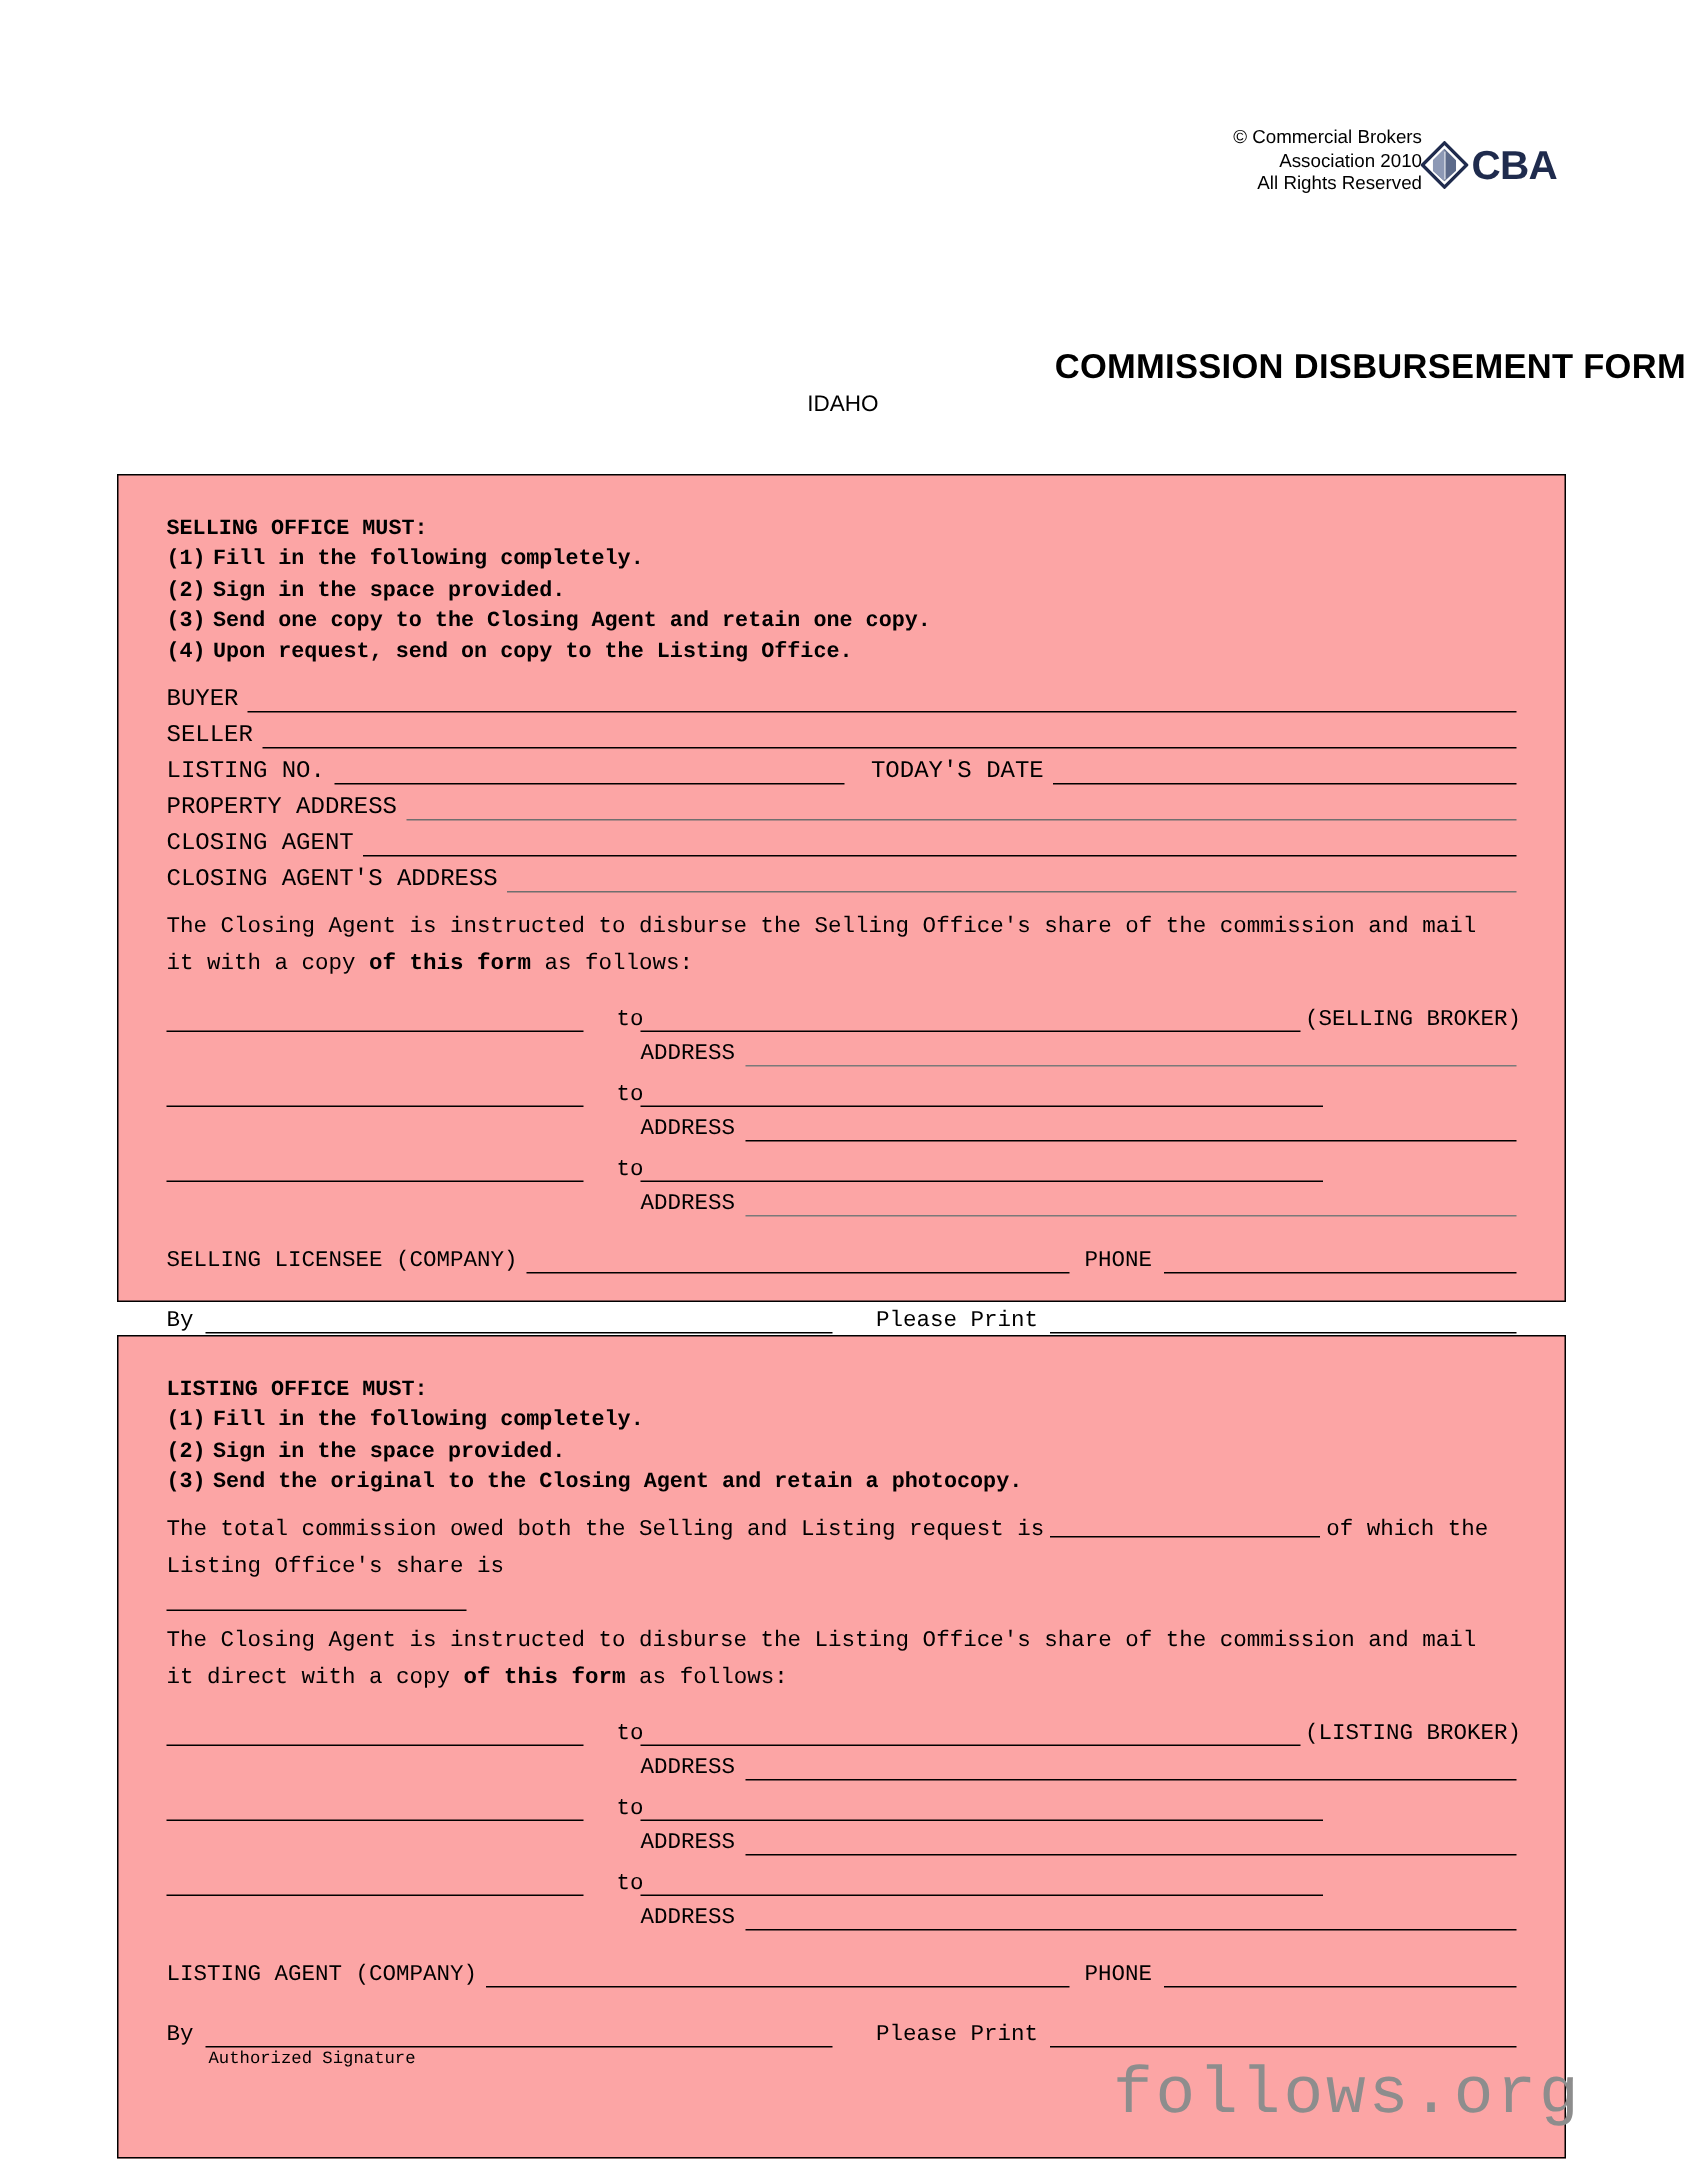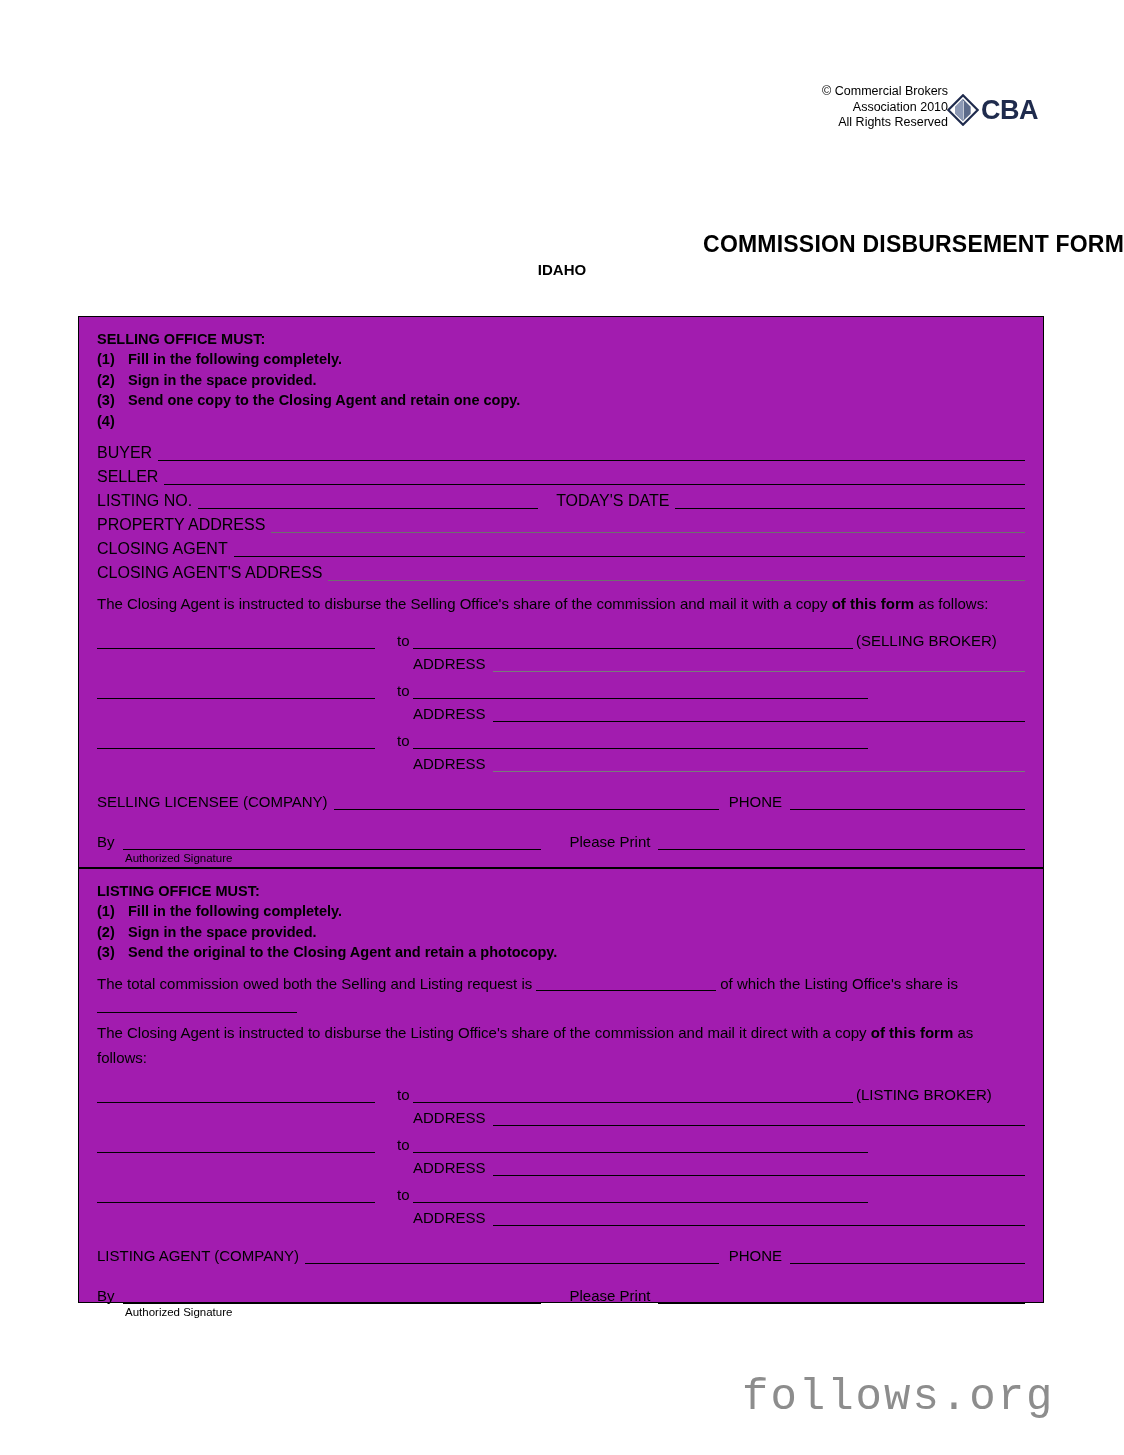--- a/index.html
+++ b/index.html
@@ -76,35 +76,36 @@
     font-weight: bold;
     letter-spacing: 0.2px;
   }
   .subtitle {
     position: absolute;
     top: 261px;
     left: 0;
     width: 1124px;
     text-align: center;
     font-size: 15px;
-    font-weight: bold;
+    font-weight: normal;
   }
 
   
   .box {
     position: absolute;
     left: 78px;
     width: 966px;
     border: 1.5px solid #000;
     box-sizing: border-box;
-    padding: 0;
-    background: #a21caf;
+    padding: 14px;
+    background: #fca5a5;
+    font-family: Liberation Mono, monospace;
   }
   #selling-box { top: 316px; height: 552px; }
-  #listing-box { top: 868px; height: 435px; }
+  #listing-box { top: 890px; height: 549px; }
 
   .box-inner {
     padding: 14px 18px 0 18px;
   }
 
   .must-title {
     font-size: 14.5px;
     font-weight: bold;
     margin-bottom: 2px;
   }
@@ -319,20 +320,21 @@
       <div class="must-item">
         <span class="must-num">(2)</span>
         <span>Sign in the space provided.</span>
       </div>
       <div class="must-item">
         <span class="must-num">(3)</span>
         <span>Send one copy to the Closing Agent and retain one copy.</span>
       </div>
       <div class="must-item">
         <span class="must-num">(4)</span>
+        <span>Upon request, send on copy to the Listing Office.</span>
       </div>
 
       <div class="field-row" style="margin-top:8px;">
         <span class="field-label">BUYER</span>
         <span class="rule"></span>
       </div>
 
       <div class="field-row">
         <span class="field-label">SELLER</span>
         <span class="rule"></span>

